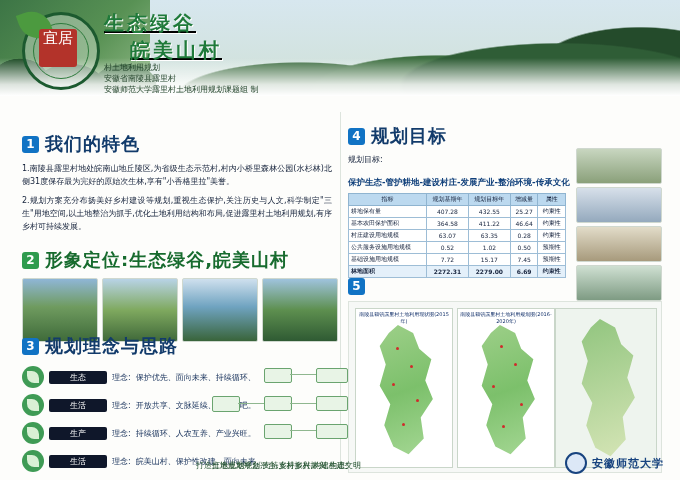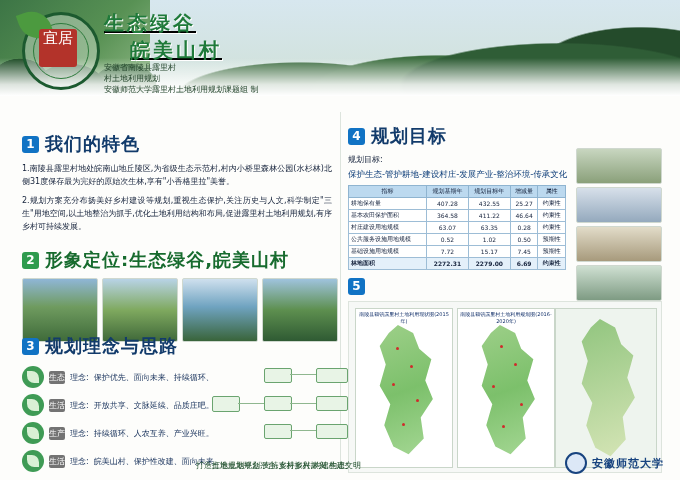--- a/index.html
+++ b/index.html
@@ -54,31 +54,31 @@
   .ph1{width:74px;background:linear-gradient(180deg,#8fb6d6 0%,#6f9b5f 45%,#3f6b3a 100%);}
   .ph2{width:74px;background:linear-gradient(180deg,#b8d3e6 0%,#7fa95f 50%,#40693a 100%);}
   .ph3{width:74px;background:linear-gradient(180deg,#cfe0ee 0%,#6fa3c0 45%,#39643a 100%);}
   .ph4{width:74px;background:linear-gradient(180deg,#9fc3dd 0%,#5d8f4f 50%,#2f5a33 100%);}
 
   #sec3{position:absolute;left:22px;top:334px;width:330px;}
   .idea-list{margin-top:8px;display:flex;flex-direction:column;gap:6px;}
   .idea-row{display:flex;align-items:center;gap:5px;}
   .idea-ic{width:22px;height:22px;border-radius:50%;background:#3f9b55;position:relative;flex:0 0 auto;}
   .idea-ic:after{content:"";position:absolute;left:5px;top:5px;width:12px;height:12px;border-radius:0 60% 0 60%;background:#d9f0d5;}
-  .idea-tag{background:#737373;color:#fff;font-family:"DejaVu Sans",sans-serif;font-size:8px;padding:1px 0;border-radius:2px;}
+  .idea-tag{background:#0f172a;color:#fff;font-family:"DejaVu Sans",sans-serif;font-size:8px;padding:1px 21px;border-radius:2px;}
   .idea-txt{font-family:"DejaVu Sans",sans-serif;font-size:8px;color:#16305a;}
   .diagram{position:absolute;left:190px;top:28px;width:150px;height:86px;}
   .dg-node{position:absolute;border:1px solid #6aa46f;background:#e8f4e6;border-radius:2px;}
   .dg-line{position:absolute;background:#8fb78f;height:1px;}
   .slogan{position:absolute;left:190px;top:126px;width:220px;font-family:"DejaVu Sans",sans-serif;font-size:8px;color:#1d4d2a;}
 
   
   #sec4{position:absolute;left:348px;top:124px;width:312px;}
   .goal-sub{font-family:"DejaVu Sans",sans-serif;font-size:8px;color:#14213a;margin-top:6px;}
-  .goal-line{font-family:"DejaVu Sans",sans-serif;font-size:8.5px;color:#0f3f7a;font-weight:normal;margin-top:4px;}
+  .goal-line{font-family:"DejaVu Sans",sans-serif;font-size:8.5px;color:#0f3f7a;font-weight:bold;margin-top:12px;}
 
   table.tbl{margin-top:4px;border-collapse:collapse;width:218px;font-family:"DejaVu Sans",sans-serif;font-size:6px;color:#16233d;}
   table.tbl th{background:#bcd9ef;border:1px solid #8fb4d0;padding:1px 2px;font-weight:normal;}
   table.tbl td{border:1px solid #9dbdd6;padding:1px 2px;background:#ffffff;text-align:center;}
   table.tbl td.name{text-align:left;}
   table.tbl tr.total td{background:#e4f0fa;font-weight:bold;}
 
   .side-photos{position:absolute;left:228px;top:24px;width:84px;display:flex;flex-direction:column;gap:3px;}
   .sp{width:84px;height:34px;border:1px solid #cfd8cf;border-radius:2px;}
   .sp1{background:linear-gradient(180deg,#c8d6c0 0%,#8aa07a 100%);}
@@ -123,22 +123,22 @@
       <div class="seal"></div>
       <div class="seal-txt">宜居</div>
     </div>
 
     <div class="banner-title">
       <div class="l1">生态绿谷</div>
       <div class="l2">皖美山村</div>
     </div>
 
     <div class="banner-sub">
+      <div>村土地利用规划</div>
       <div>安徽省南陵县露里村</div>
-      <div>村土地利用规划</div>
       <div>安徽师范大学露里村土地利用规划课题组 制</div>
     </div>
   </div>
 
   <div class="divider"></div>
 
 
   <div id="sec1">
     <div class="sec-title">
       <div class="num">1</div>

